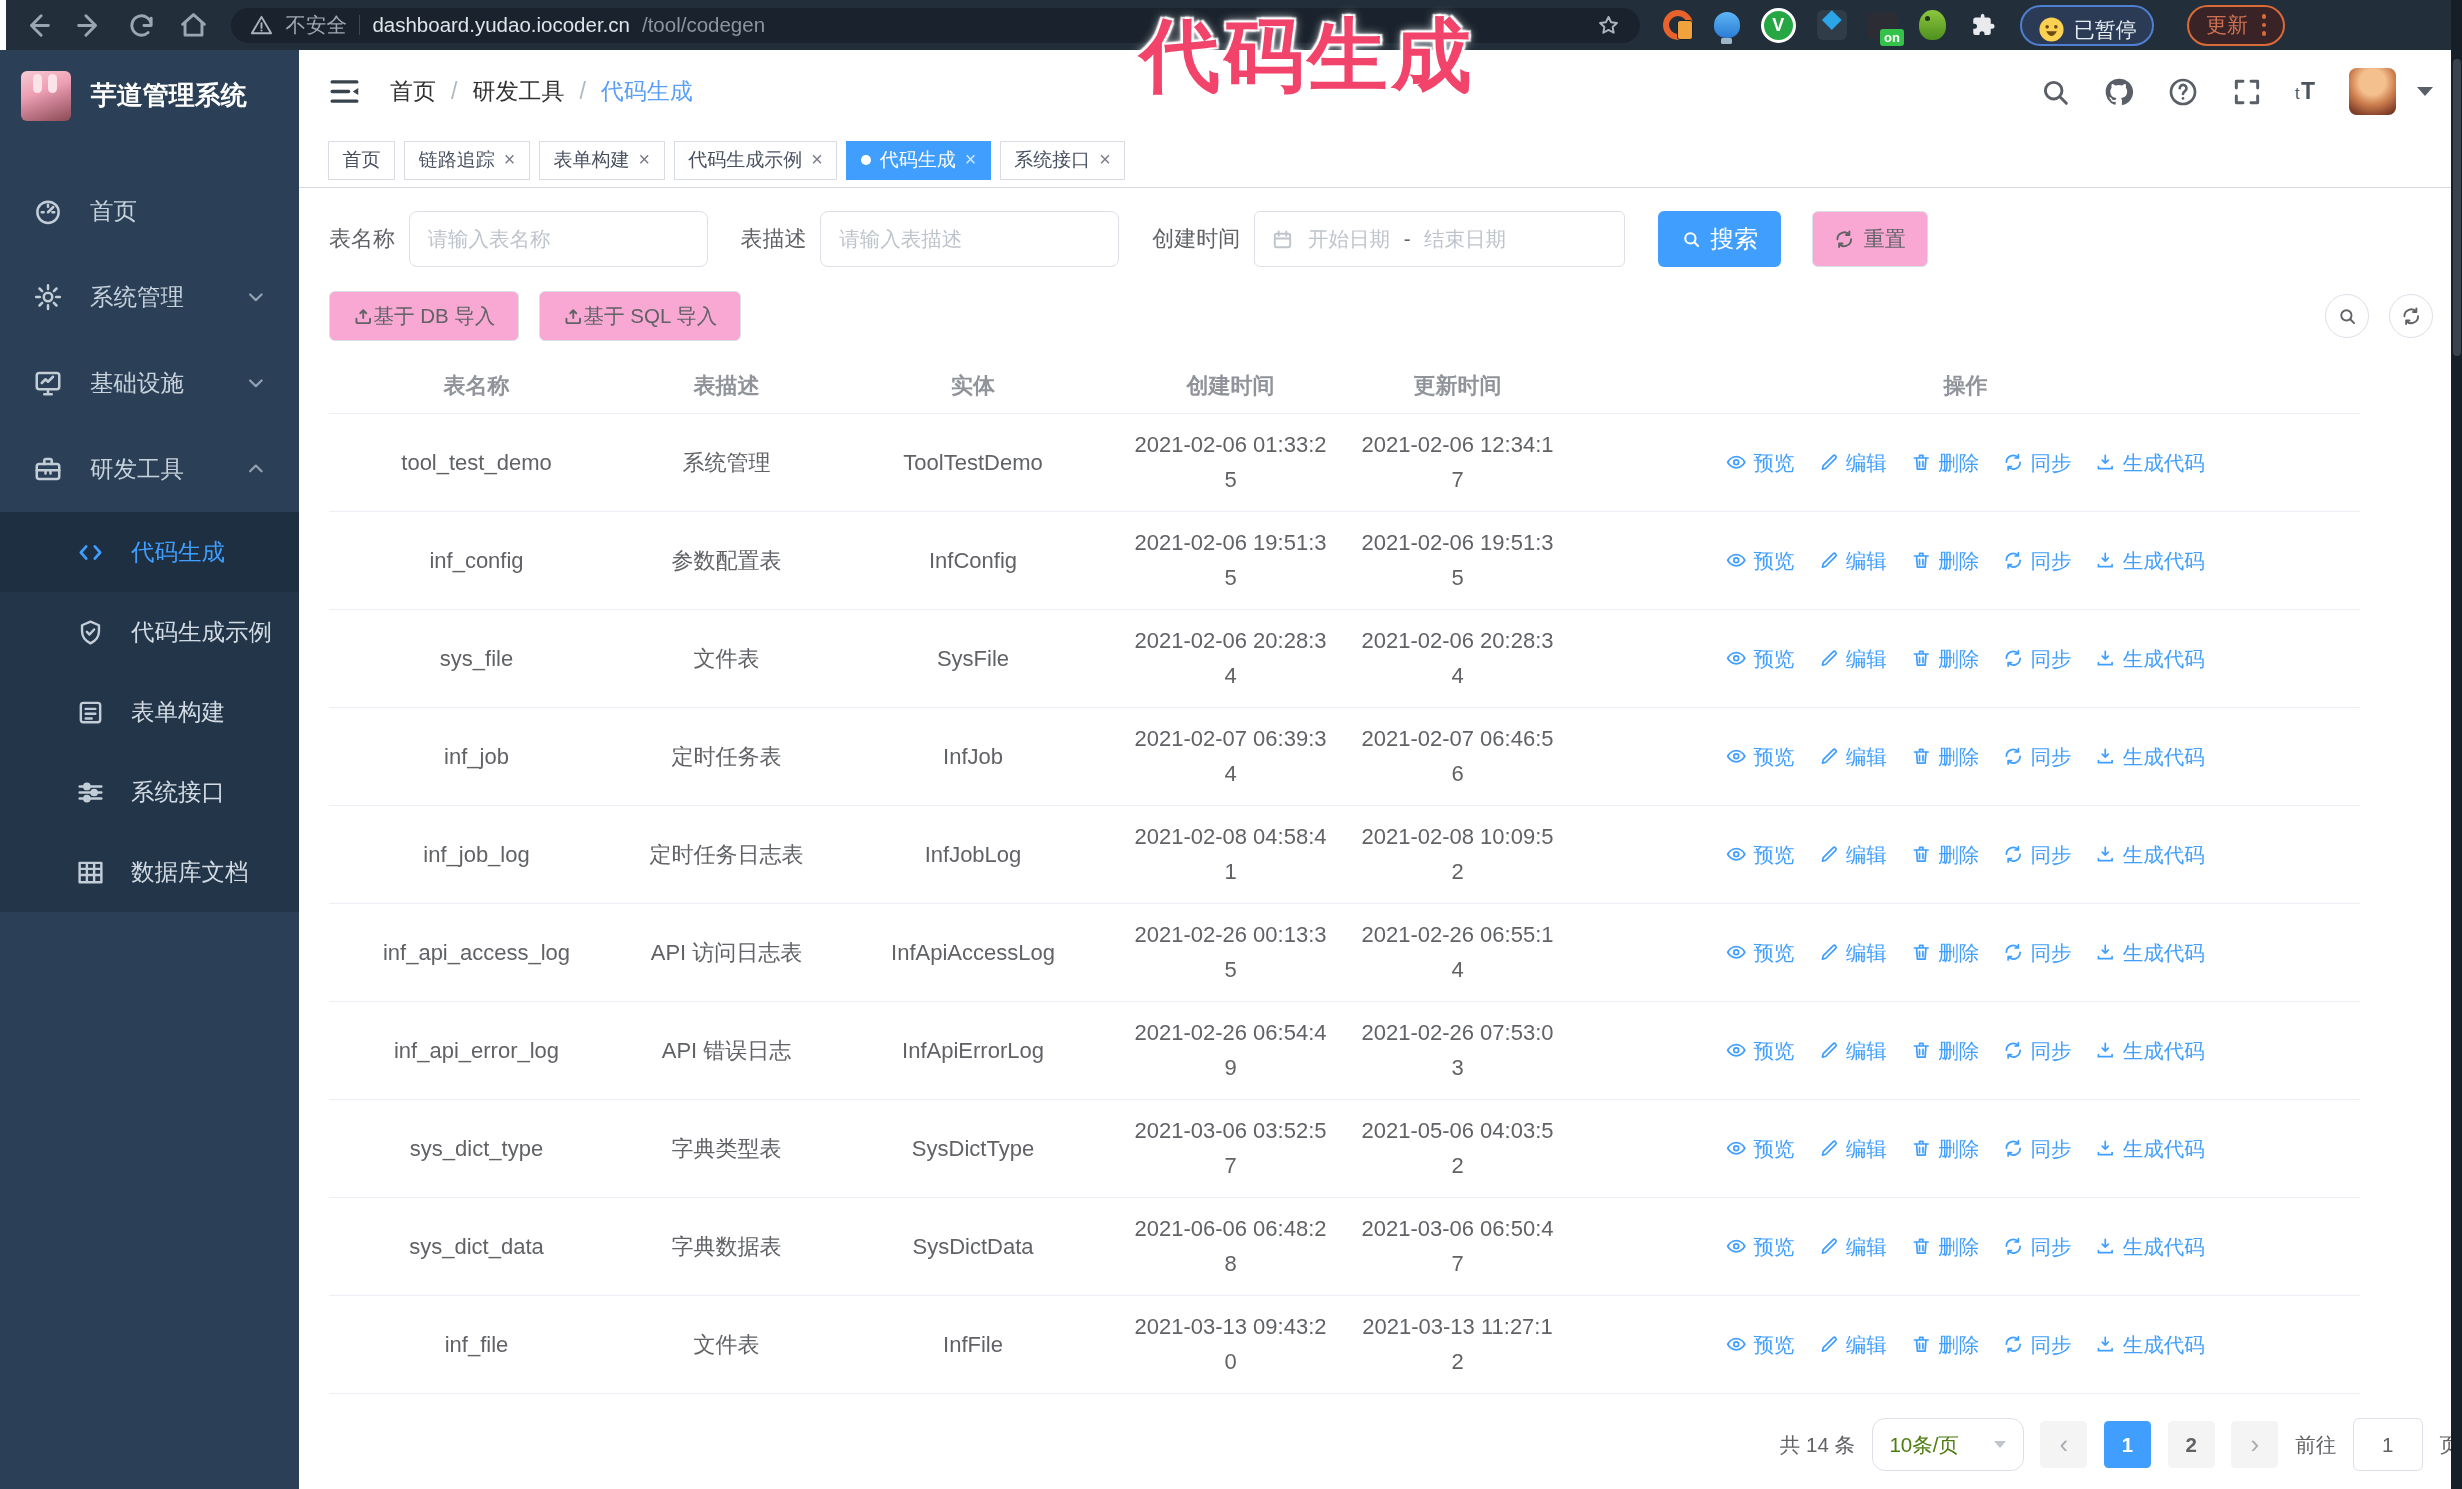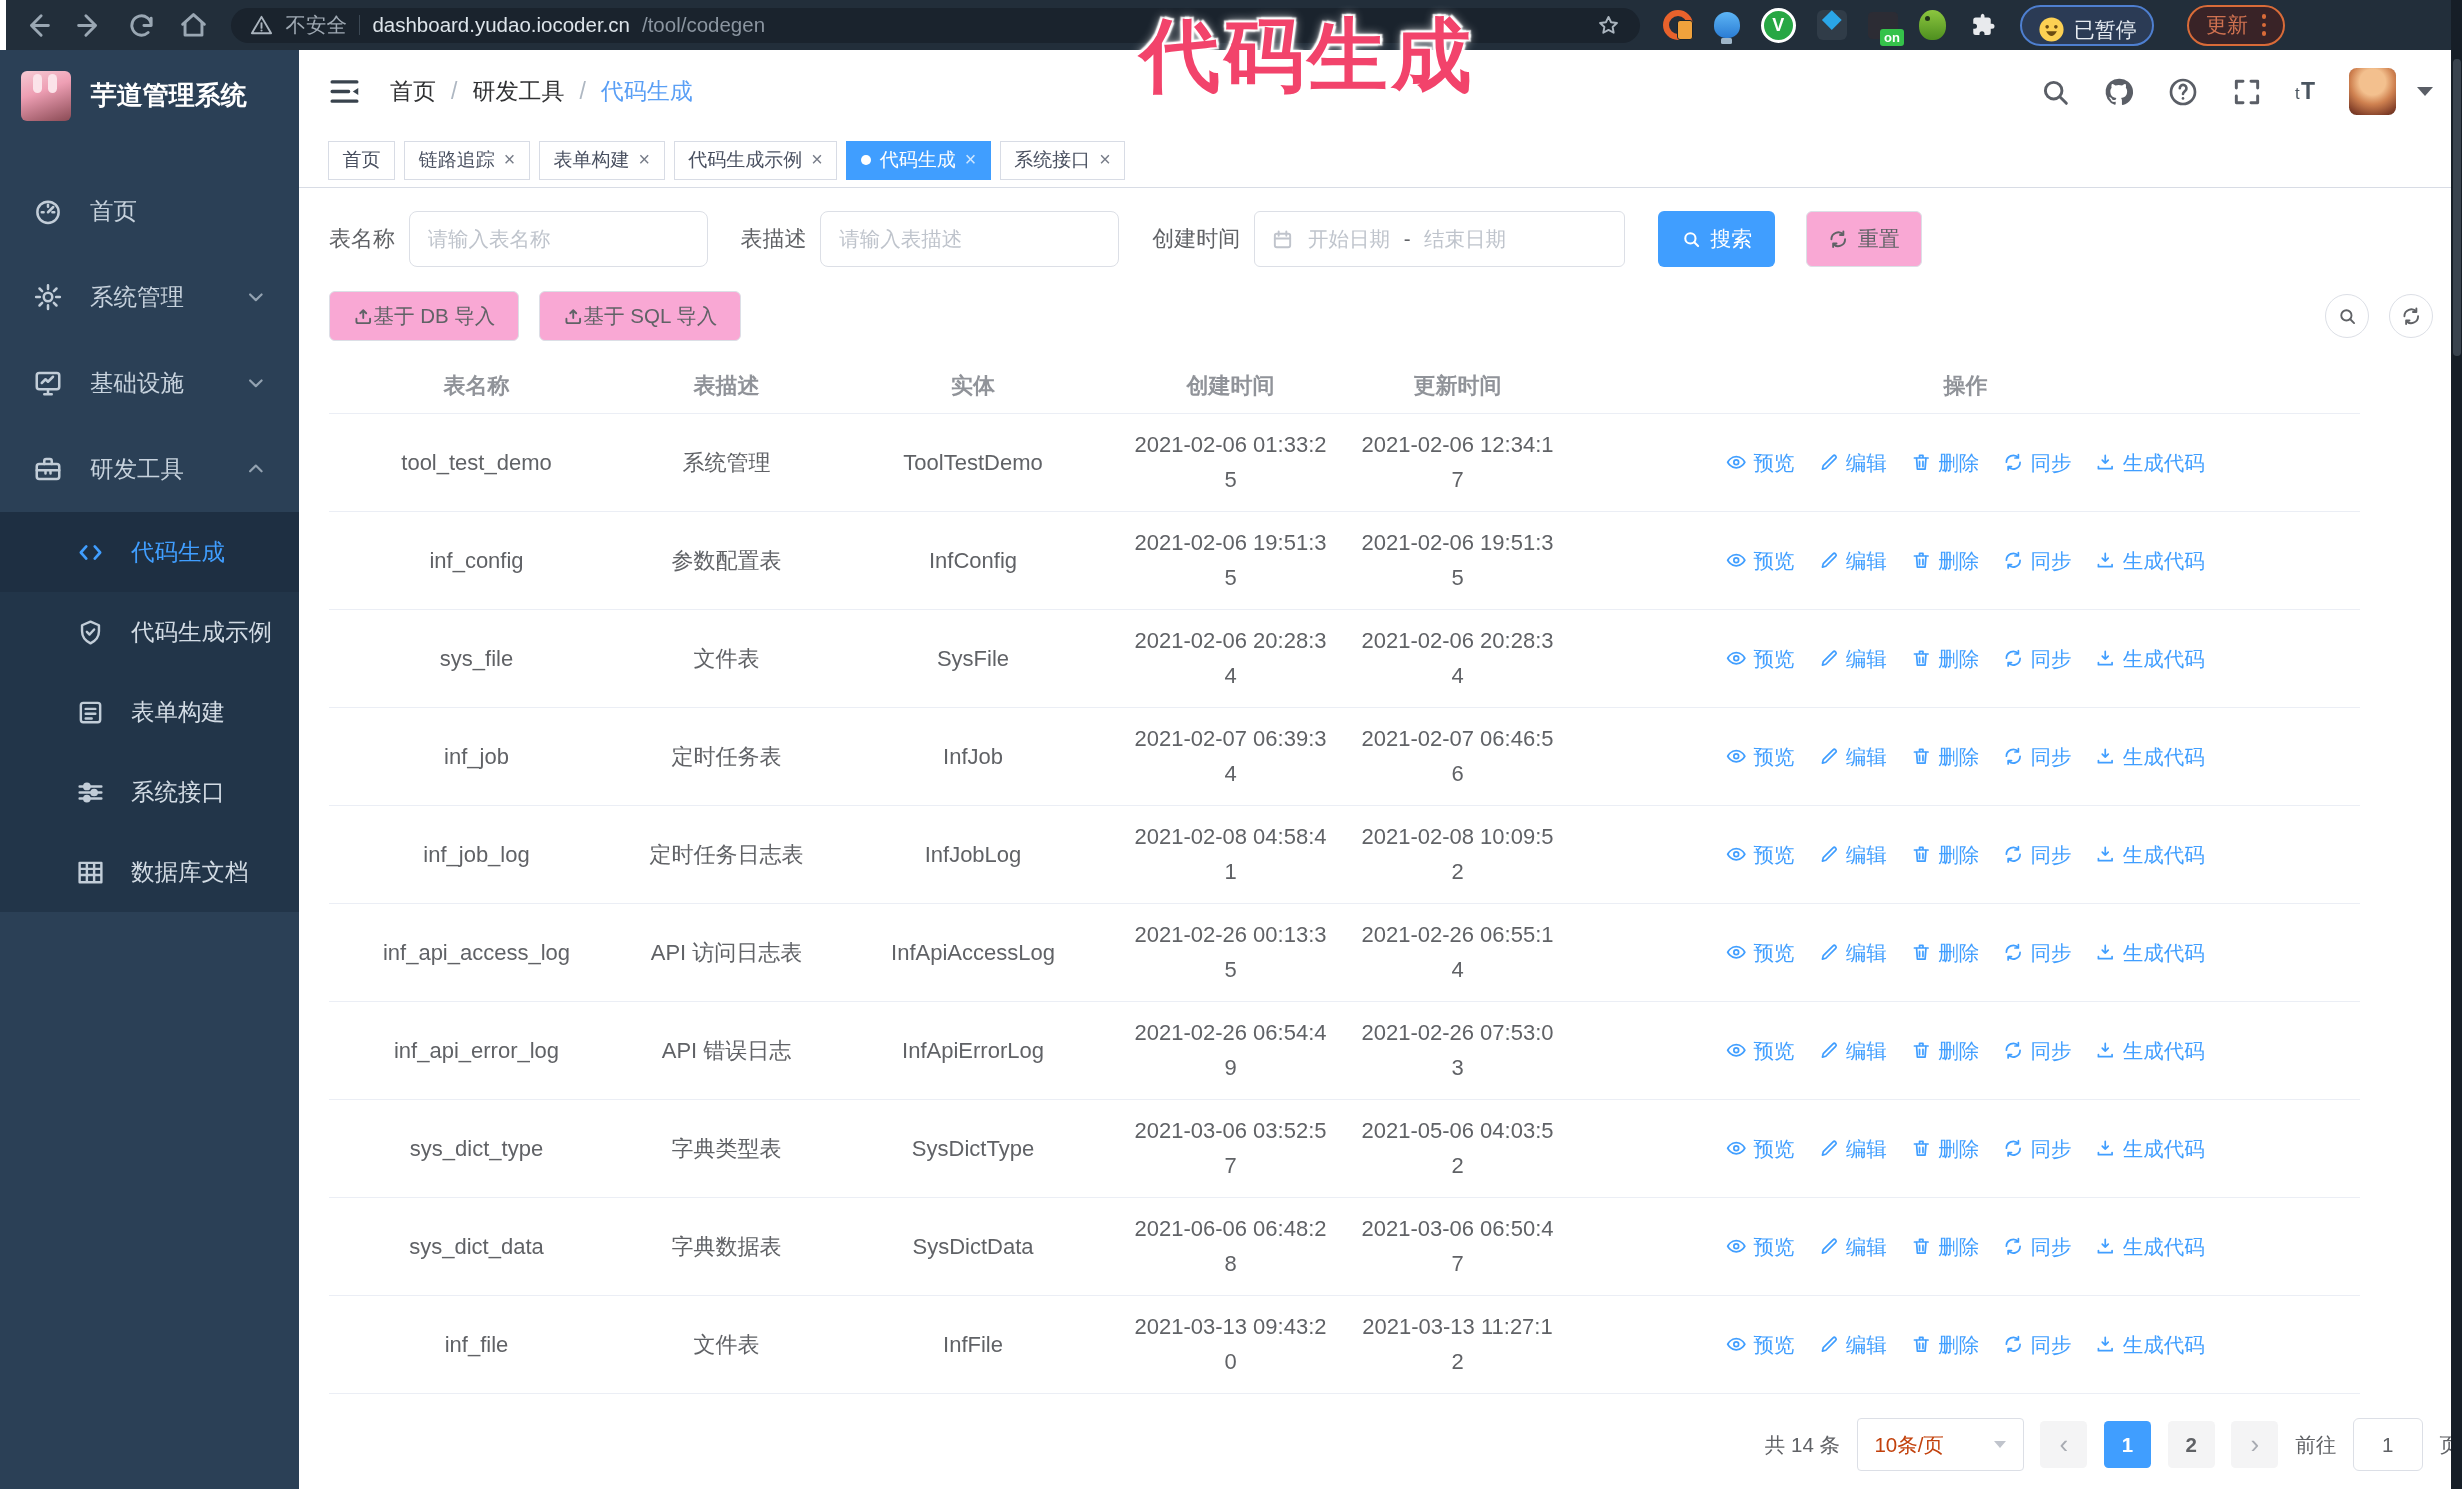--- a/index.html
+++ b/index.html
@@ -101,21 +101,21 @@
   .f-label{font-size:22px;color:#606266;margin-right:13.6px;white-space:nowrap}
   .ml{margin-left:33px}
   .f-input{width:299px;height:56px;border:1.5px solid #dcdfe6;border-radius:8px;padding:0 18px;
     font-size:20.5px;color:#606266;background:#fff;outline:none;font-family:inherit}
   .f-input::placeholder{color:#bfc4cc}
   .date-range{width:371px;height:56px;border:1.5px solid #dcdfe6;border-radius:6px;display:flex;
     align-items:center;padding:0 16.7px;gap:13.6px;font-size:20.5px;color:#bfc4cc;background:#fff}
   .cal-ico{width:23px;height:23px;color:#c0c4cc;flex:none}
   .range-sep{color:#606266}
   .btn-search{height:56px;padding:0 23px;background:#409eff;border:none;border-radius:6px;color:#fff;
-    font-size:21px;display:flex;align-items:center;gap:9px;margin-left:33px;cursor:pointer;font-family:inherit}
+    font-size:24px;display:flex;align-items:center;gap:9px;margin-left:33px;cursor:pointer;font-family:inherit}
   .btn-reset{height:56px;padding:0 21px;background:#f9a8d4;border:1.5px solid #dcdfe6;border-radius:6px;color:#606266;
     font-size:21px;display:flex;align-items:center;gap:9px;margin-left:31px;cursor:pointer;font-family:inherit}
   .sico{width:20.5px;height:20.5px}
 
   .toolbar-row{display:flex;align-items:center;margin-bottom:18px}
   .btn-plain{height:50px;padding:0 23px;border:1.5px solid #dcdfe6;border-radius:6px;background:#f9a8d4;color:#606266;
     font-size:20.5px;display:flex;align-items:center;margin-right:19.7px;cursor:pointer;font-family:Liberation Sans, sans-serif}
   .right-tools{margin-left:auto;display:flex;gap:19.7px}
   .circle-btn{width:44px;height:44px;border:1.5px solid #dcdfe6;border-radius:50%;background:#fff;color:#606266;
     display:flex;align-items:center;justify-content:center;cursor:pointer}
@@ -132,22 +132,22 @@
   .col-time{width:227px}
   .col-actions{flex:1;display:flex;justify-content:center;align-items:center;gap:24px;flex-wrap:nowrap}
   .time-inner{max-width:202px;margin:0 auto;word-break:break-all;line-height:1.55}
   .action-link{color:#409eff;display:inline-flex;align-items:center;gap:6.8px;font-size:20.5px;cursor:pointer;
     text-decoration:none;white-space:nowrap}
   .aico{width:20.5px;height:20.5px;flex:none}
 
   
   .pagination{display:flex;align-items:center;justify-content:flex-end;gap:16.7px;margin-top:24px;
     font-size:20.5px;color:#606266;width:2131px}
-  .size-select{width:167px;height:53px;border:1.5px solid #dcdfe6;border-radius:4px;display:flex;align-items:center;
-    justify-content:space-between;padding:0 16.7px;color:#c2410c;cursor:pointer;background:#fff}
+  .size-select{width:152px;height:53px;border:1.5px solid #dcdfe6;border-radius:13px;display:flex;align-items:center;
+    justify-content:space-between;padding:0 16.7px;color:#4d7c0f;cursor:pointer;background:#fff}
   .sel-caret{width:0;height:0;border-left:6.8px solid transparent;border-right:6.8px solid transparent;
     border-top:7.6px solid #c0c4cc}
   .pg-btn{min-width:47px;height:47px;border-radius:4.5px;background:#f4f4f5;display:flex;align-items:center;
     justify-content:center;color:#606266;font-weight:700;cursor:pointer;padding:0 6px}
   .pg-btn.arrow{color:#a8abb2;font-size:26px;font-weight:400}
   .pg-btn.active{background:#409eff;color:#fff}
   .goto-input{width:70px;height:53px;border:1.5px solid #dcdfe6;border-radius:6px;text-align:center;
     font-size:20.5px;color:#606266;outline:none;font-family:inherit}
 
   

